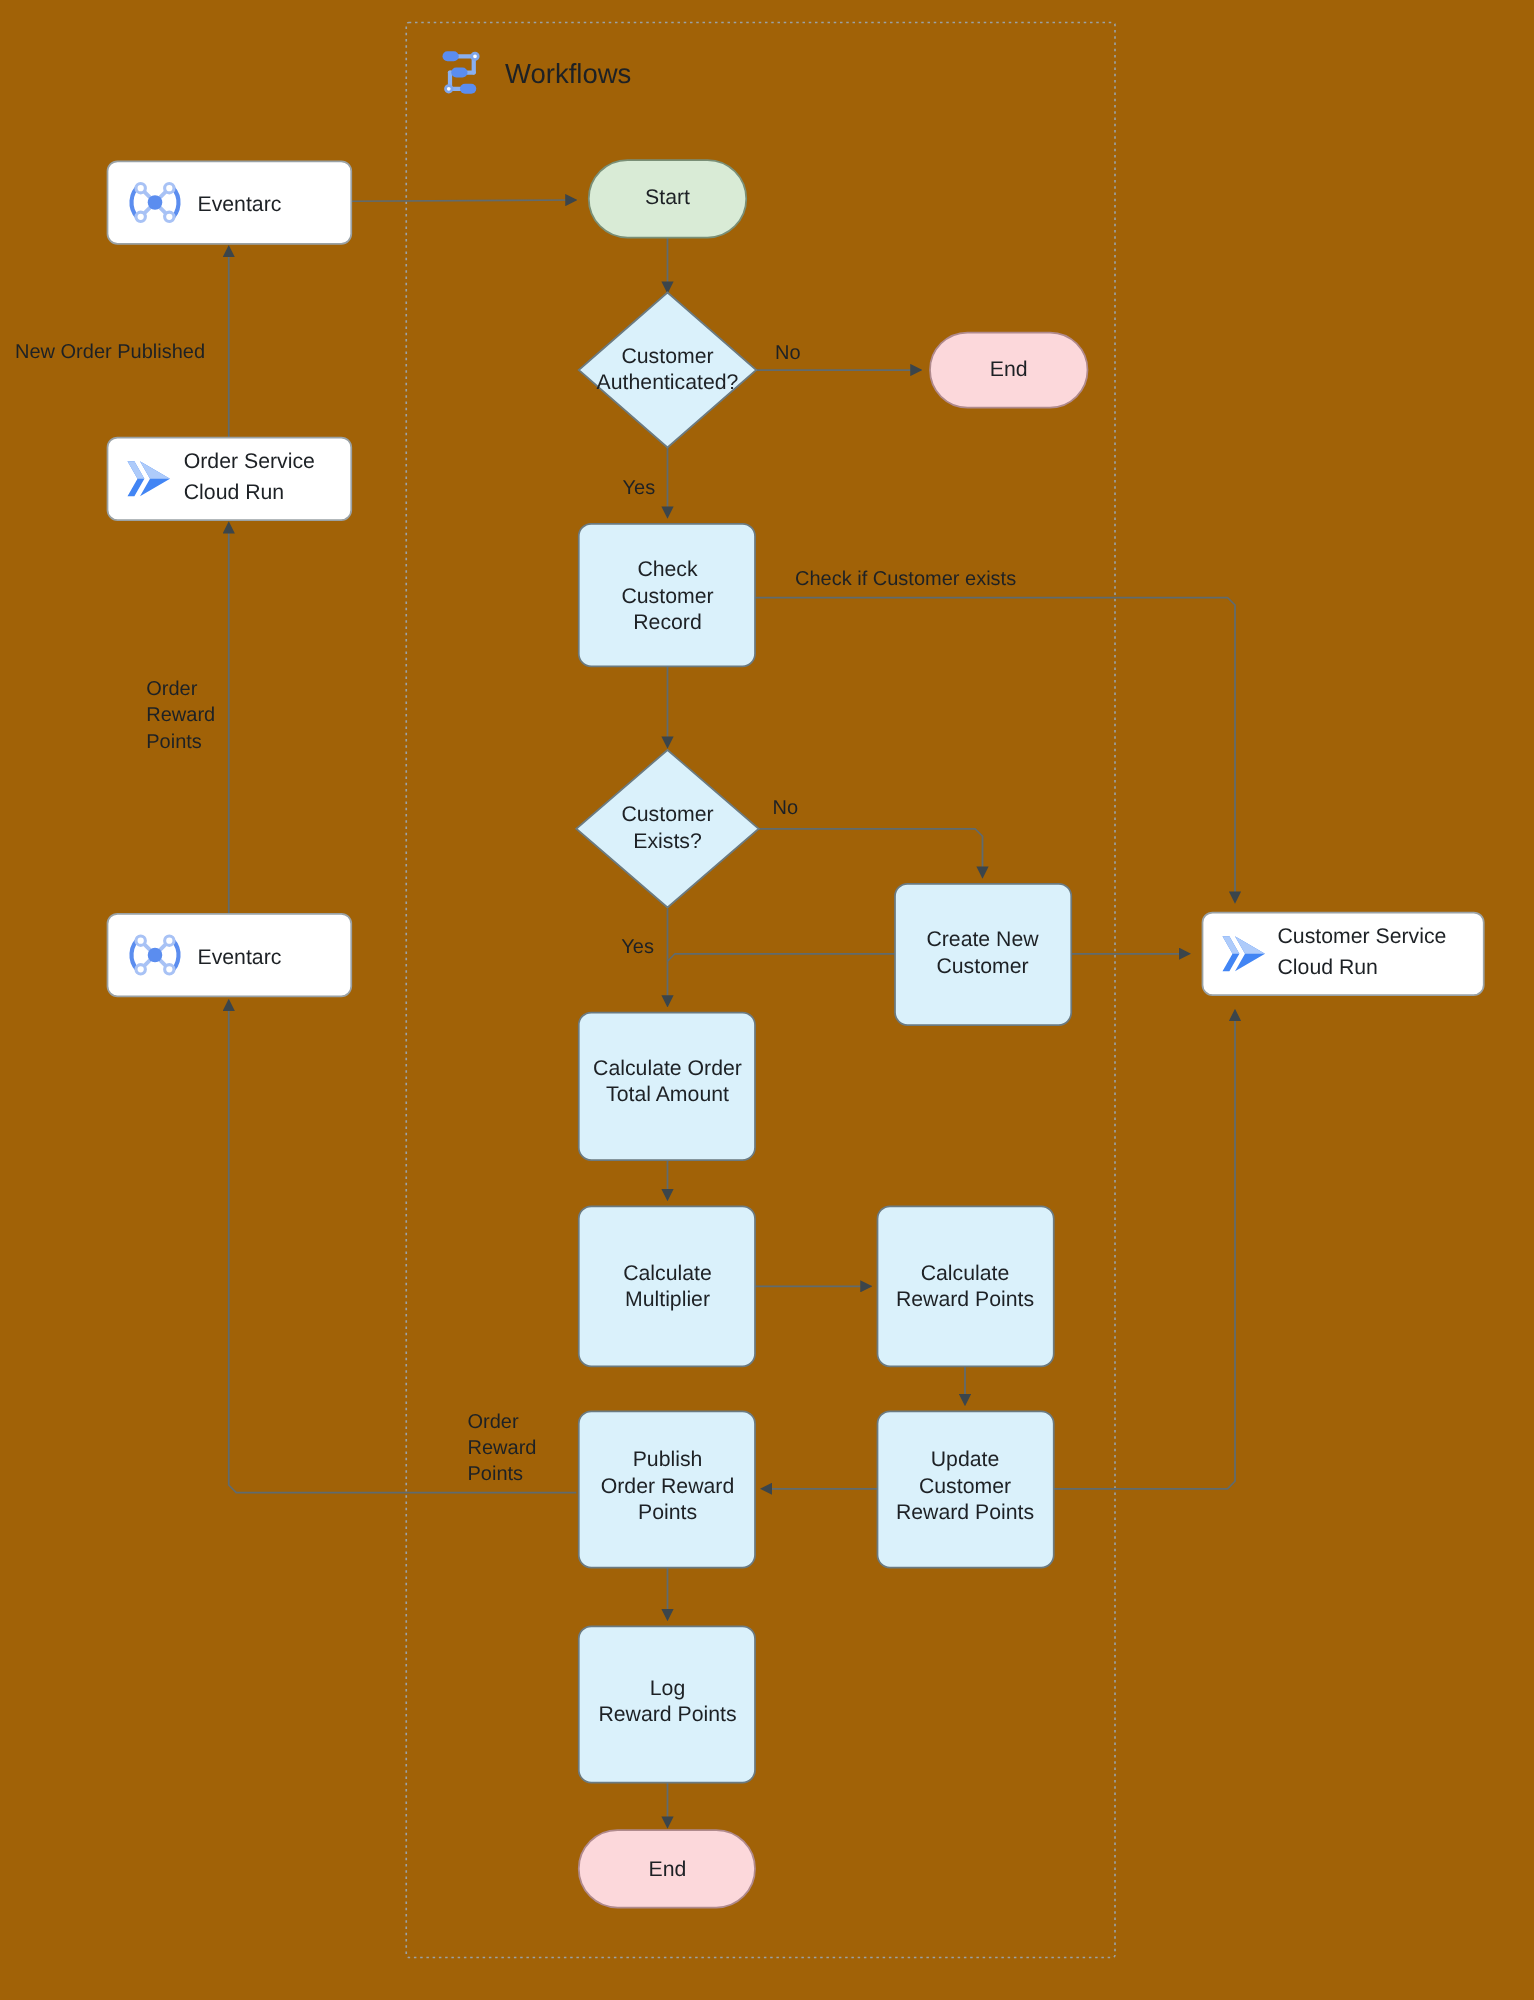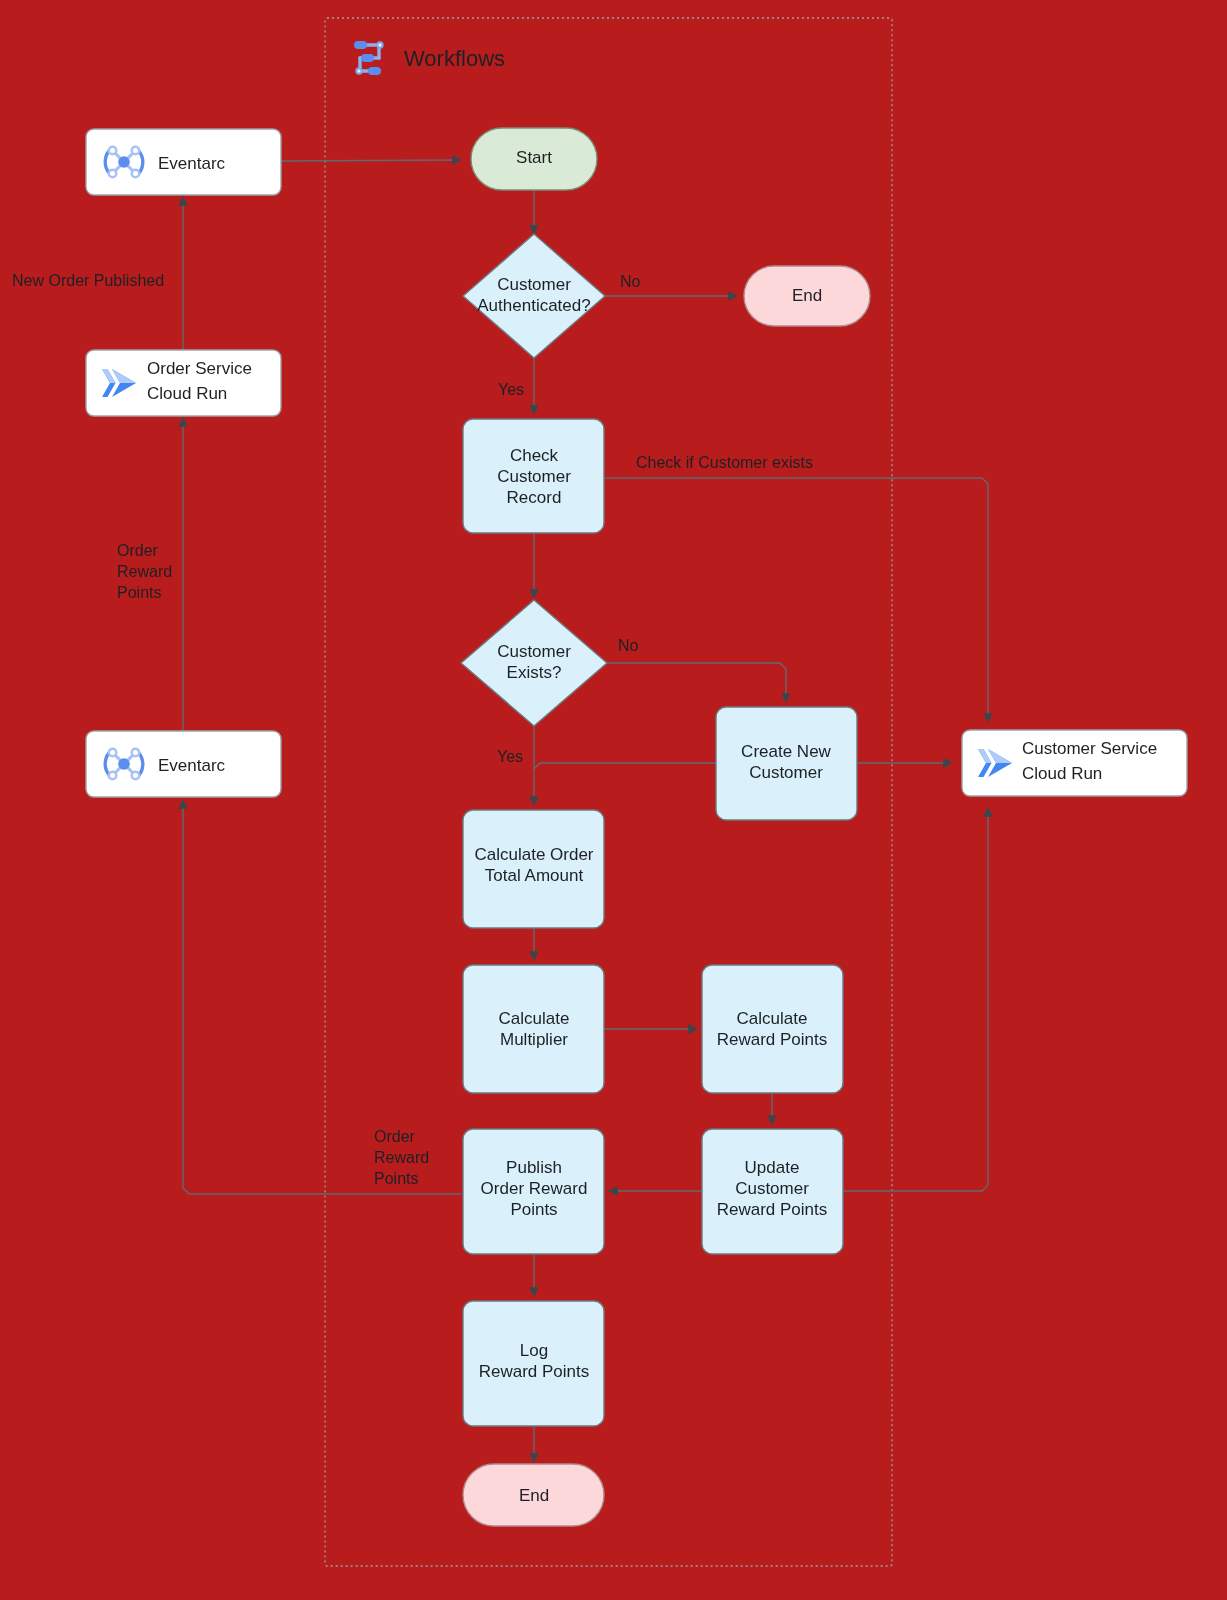--- a/index.html
+++ b/index.html
@@ -7,21 +7,21 @@
     padding: 0;
     background: #ffffff;
   }
   body {
     font-family: "Liberation Sans", sans-serif;
   }
   #canvas-wrap {
     position: relative;
     width: 1227px;
     height: 1600px;
-    background: #b91c1c;
+    background: #a16207;
     overflow: hidden;
   }
   svg#flow {
     display: block;
     width: 1227px;
     height: 1600px;
   }
   .node-label {
     font-family: "Liberation Sans", sans-serif;
     font-size: 17px;

